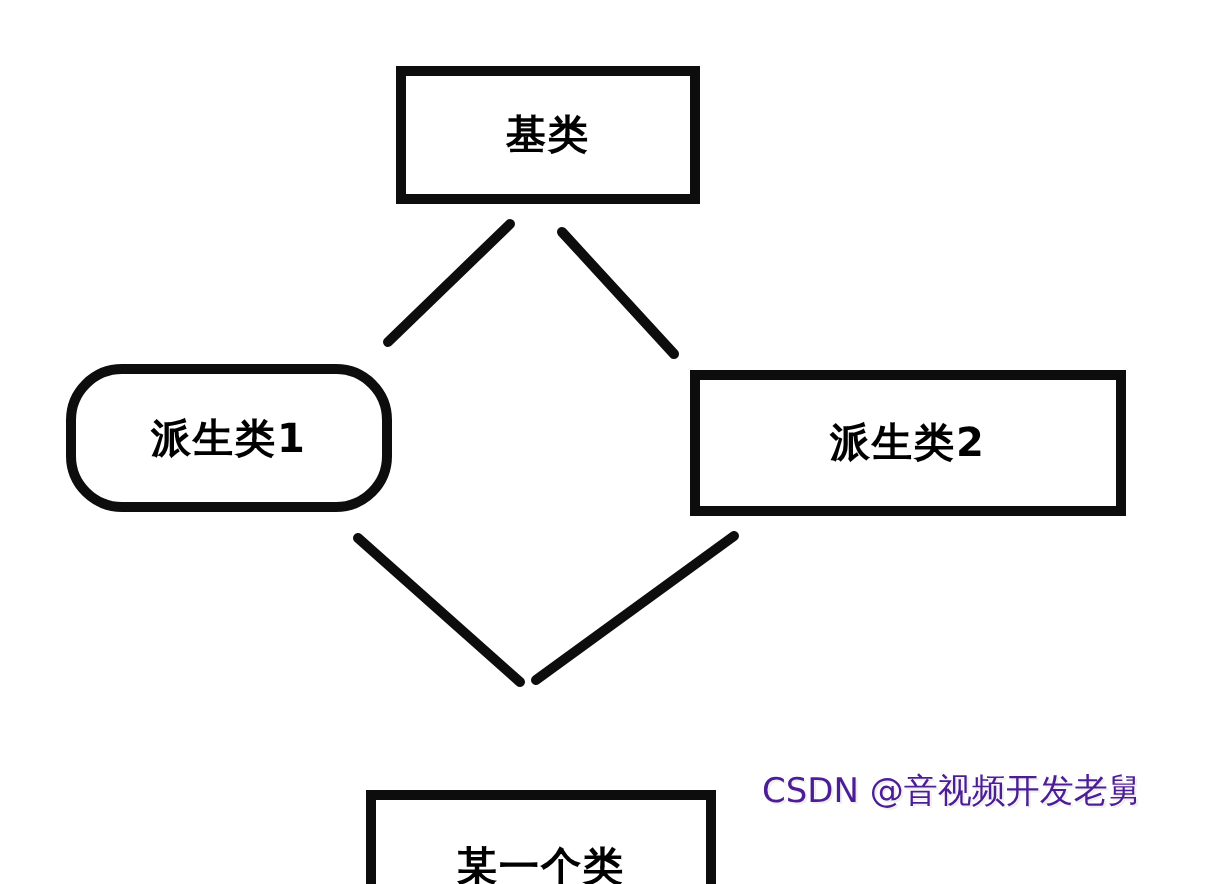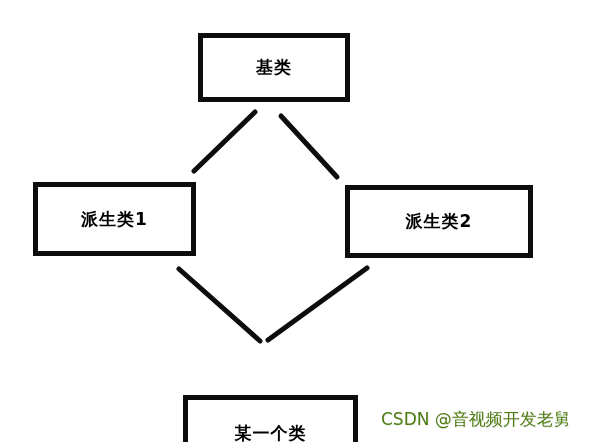--- a/index.html
+++ b/index.html
@@ -24,34 +24,34 @@
   }
   .node {
     position: absolute;
     box-sizing: border-box;
     background: #ffffff;
     border: 5px solid #0d0d0d;
     display: flex;
     align-items: center;
     justify-content: center;
     font-weight: bold;
-    font-size: 17px;
+    font-size: 20px;
     color: #000000;
     letter-spacing: 1px;
   }
   .node-base     { left: 198px; top: 33px;  width: 152px; height: 69px; }
-  .node-derived1 { left: 33px;  top: 182px; width: 163px; height: 74px; }
-  .node-derived2 { left: 345px; top: 185px; width: 188px; height: 73px; }
+  .node-derived1 { left: 33px;  top: 182px; width: 163px; height: 74px; border-radius: 28px; }
+  .node-derived2 { left: 345px; top: 185px; width: 218px; height: 73px; }
   .node-some     { left: 183px; top: 347px; width: 175px; height: 76px; margin-top: 48px; }
   .watermark {
     position: absolute;
     left: 381px;
-    top: 408px;
+    top: 384px;
     font-size: 17px;
-    color: #4d7c0f;
+    color: #4c1d95;
     text-shadow: 1px 1px 0 #efefef;
     white-space: nowrap;
   }
 </style>
 </head>
 <body>
 
 <div class="canvas">
 
   <svg class="edges" viewBox="0 0 605 442" xmlns="http://www.w3.org/2000/svg">

